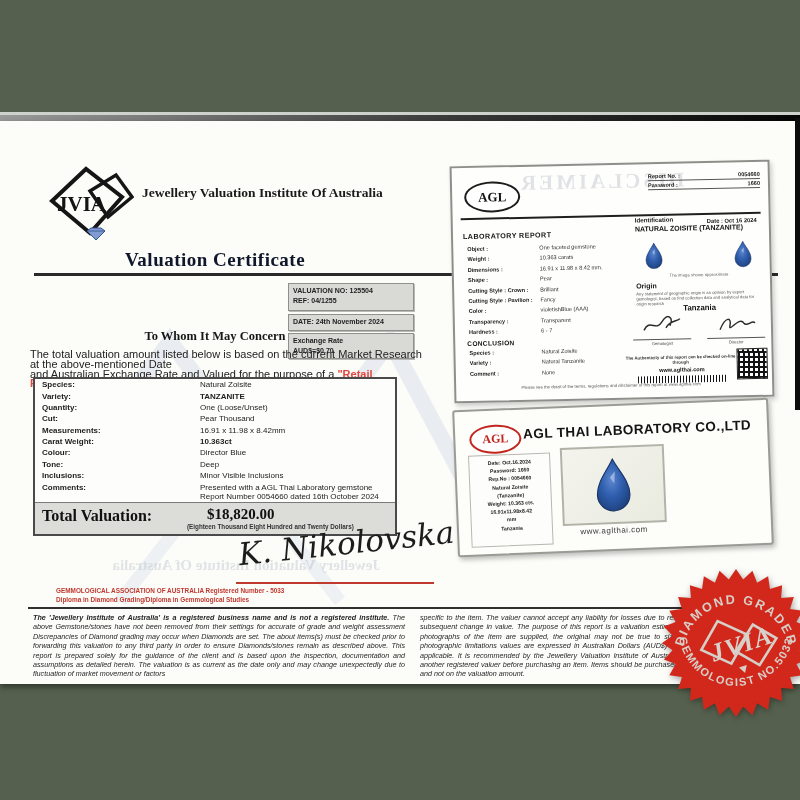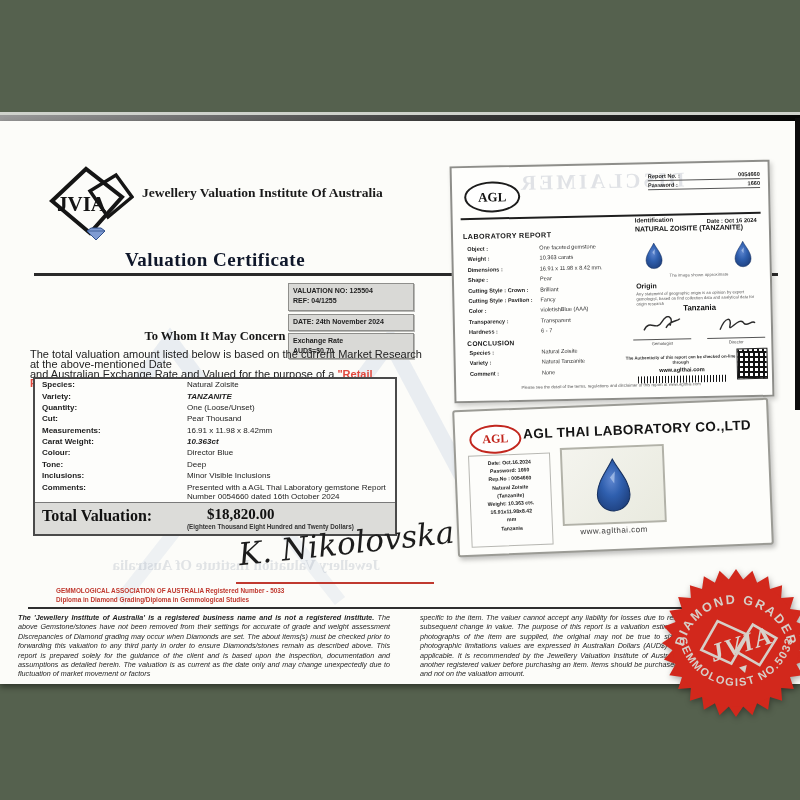--- a/index.html
+++ b/index.html
@@ -33,42 +33,42 @@
   .box-date{top:193px;height:11px;}
   .box-exch{top:212px;height:20px;}
 
   .salutation{position:absolute;left:0;top:208px;width:430px;text-align:center;
               font-family:"Liberation Serif",serif;font-weight:bold;font-size:12.5px;color:#171717;}
   .intro{position:absolute;left:30px;top:229px;width:400px;font-size:11px;line-height:9.8px;color:#222;}
   .intro .hl{color:#e2483d;font-weight:bold;}
 
   .vtable{position:absolute;left:33px;top:256px;width:360px;border:2.5px solid #4a4a4a;background:#fdfdfb;}
   .vtable .vrow{display:flex;padding:1.2px 0 1.2px 7px;}
-  .vtable .lb{width:145px;font-weight:bold;font-size:8px;color:#1d1d1d;flex:none;}
+  .vtable .lb{width:158px;font-weight:bold;font-size:8px;color:#1d1d1d;flex:none;}
   .vtable .vl{font-size:8px;color:#222;width:200px;}
-  .vtable .vl.b{font-weight:bold;font-style:italic;}
+  .vtable .vl.b{font-weight:bold;}
   .total-row{display:flex;background:#dcdcd9;border-top:1px solid #7a7a7a;padding:4px 0 4px 7px;align-items:flex-start;}
   .total-label{width:145px;font-family:"Liberation Serif",serif;font-weight:bold;font-size:16px;color:#111;flex:none;}
   .total-value{font-family:"Liberation Serif",serif;font-weight:bold;font-size:15px;color:#111;line-height:15px;margin-left:20px;}
   .total-words{font-size:6.3px;font-weight:bold;color:#333;margin-top:1px;}
 
   .ghost-org{position:absolute;left:40px;top:436px;width:340px;font-family:"Liberation Serif",serif;
              font-weight:bold;font-size:15px;color:#9aa4b4;opacity:.28;transform:scaleX(-1);}
   .sig-name{position:absolute;left:55px;top:437px;font-family:"Liberation Serif",serif;
             font-weight:bold;font-size:20px;color:#b5382e;}
   .sig-script{position:absolute;left:238px;top:404px;font-family:"DejaVu Serif",serif;font-style:italic;
               font-size:31px;color:#1c1c1c;transform:rotate(-6deg);white-space:nowrap;}
   .sig-underline{position:absolute;left:236px;top:461px;width:198px;height:2px;background:#c0392f;}
   .sig-cred1{position:absolute;left:56px;top:466px;font-size:6.4px;font-weight:bold;color:#c0392f;}
   .sig-cred2{position:absolute;left:56px;top:475px;font-size:6.4px;font-weight:bold;color:#c0392f;}
 
   .disc-rule{position:absolute;left:28px;top:486px;width:750px;height:1.8px;background:#2f2f2f;}
   .disc{position:absolute;top:492px;font-size:7.2px;line-height:9.4px;color:#1f1f1f;
         font-style:italic;text-align:justify;font-family:"Liberation Sans",sans-serif;}
-  .disc-left{left:18px;width:372px;}
+  .disc-left{left:33px;width:372px;}
   .disc-right{left:420px;width:358px;}
   .disc .bold{font-weight:bold;}
 
   
   .card1{position:absolute;left:452px;top:42px;width:316px;height:233px;background:#fefefc;
          border:2px solid #8e8e8a;box-shadow:2px 3px 5px rgba(0,0,0,.2);transform:rotate(-1.2deg);z-index:2;}
   .card1 .ghost-disc{position:absolute;left:66px;top:4px;font-family:"Liberation Serif",serif;font-weight:bold;
          font-size:21px;letter-spacing:3px;color:#8a93a6;opacity:.25;transform:scaleX(-1);}
   .agl-oval{position:absolute;left:12px;top:14px;width:52px;height:27px;border:2.5px solid #1c1c1c;border-radius:50%;
             display:flex;align-items:center;justify-content:center;font-family:"Liberation Serif",serif;

